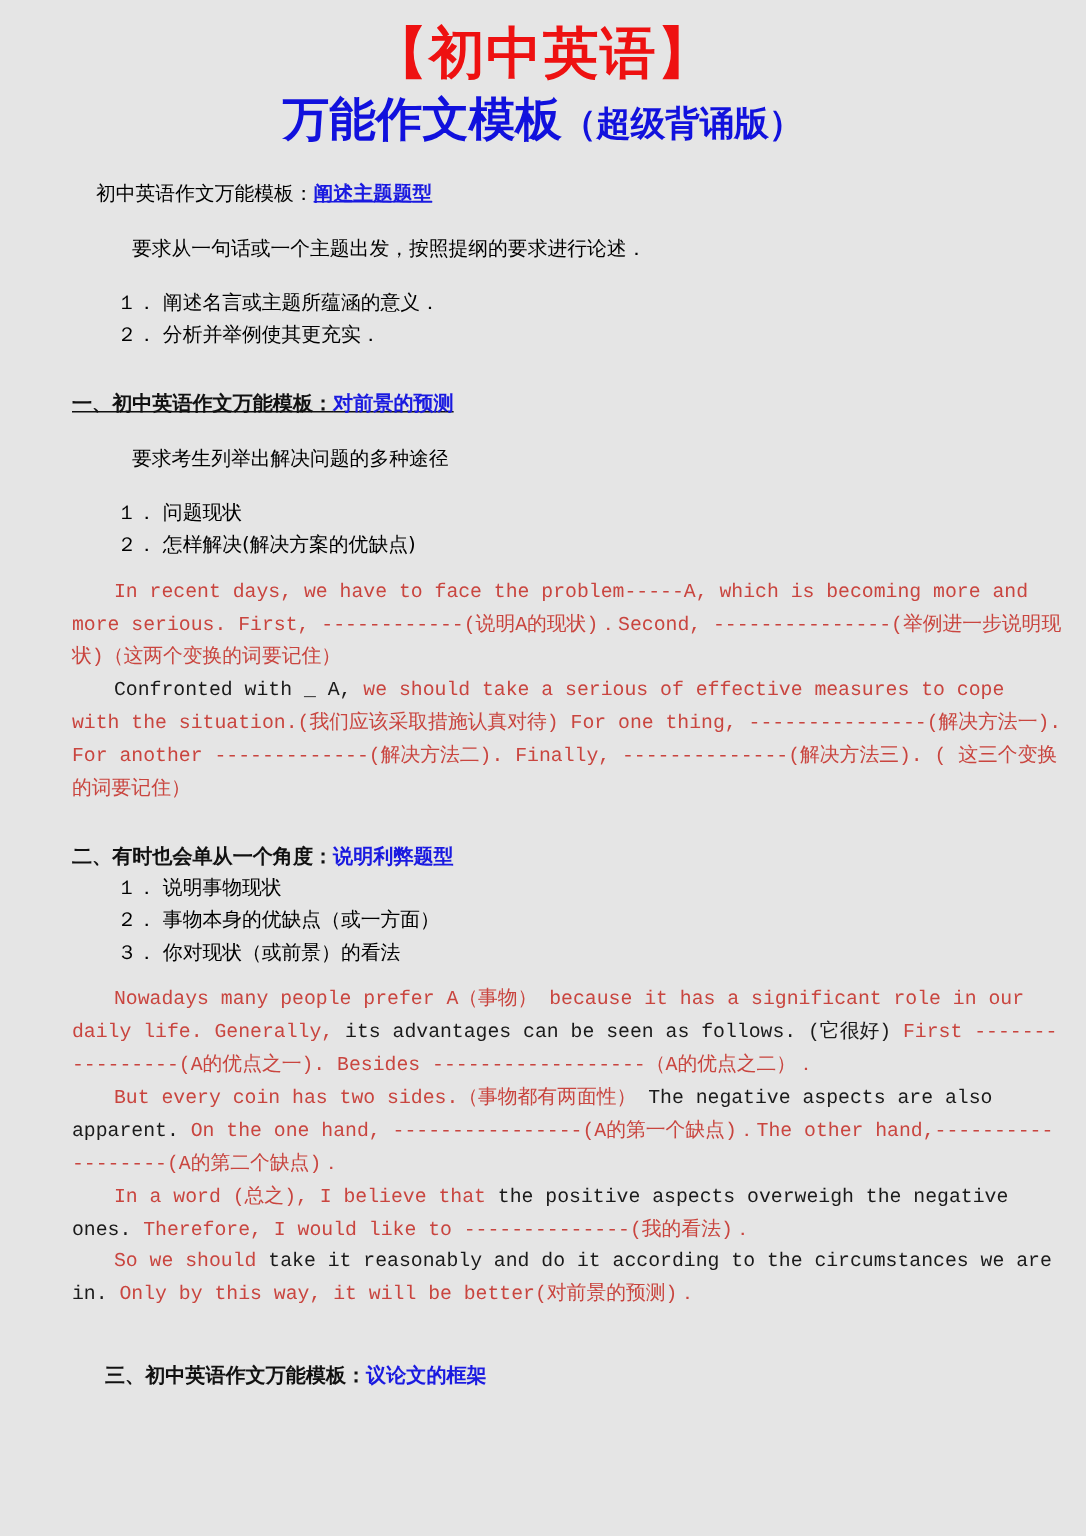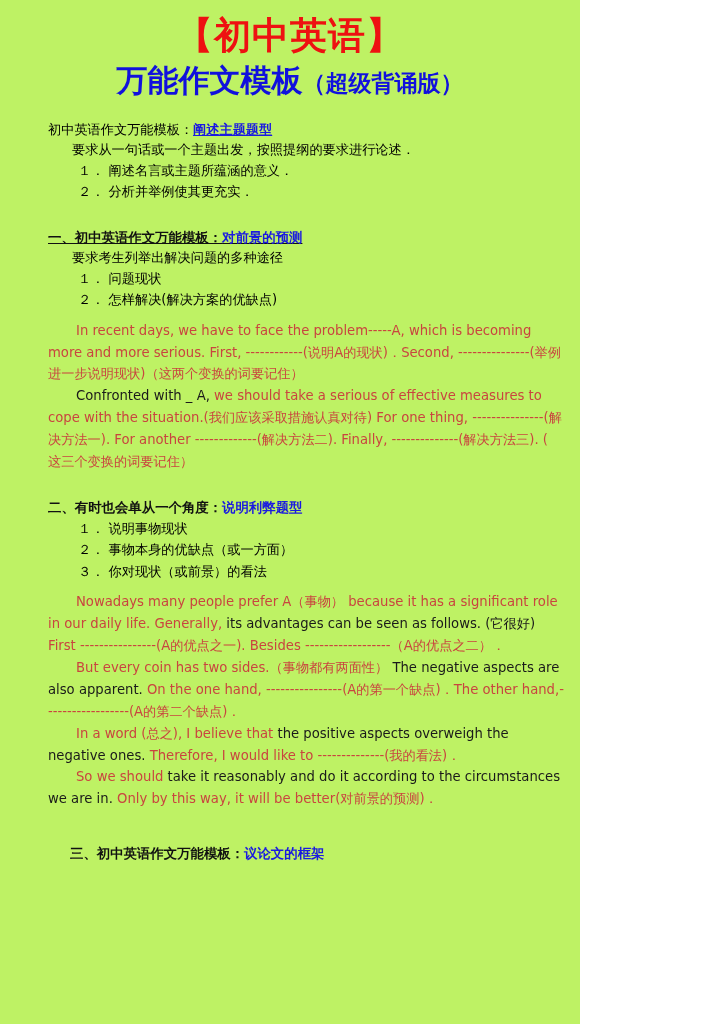--- a/index.html
+++ b/index.html
@@ -9,26 +9,26 @@
   }
   body {
     width: 724px;
     height: 1024px;
     font-family: "Liberation Sans", "DejaVu Sans", sans-serif;
     color: #000000;
     overflow: hidden;
     position: relative;
   }
   .page {
-    width: 580px;
+    width: 724px;
     height: 1024px;
     box-sizing: border-box;
     padding: 0;
     position: relative;
-    background: #bef264;
+    background: #e5e5e5;
   }
 
   
   .title-block {
     text-align: center;
     padding-top: 14px;
   }
   .title-main {
     color: #ee1111;
     font-size: 37px;
@@ -51,21 +51,21 @@
   }
 
   
   .body-area {
     padding: 0 16px 0 48px;
     margin-top: 21px;
   }
   .line {
     font-size: 13.2px;
     line-height: 1.52;
-    margin: 0;
+    margin: 16px;
     padding: 0;
   }
   .cn { font-family: "DejaVu Sans", "Liberation Sans", sans-serif; }
   .indent2 { padding-left: 24px; font-family: Liberation Serif, serif; }
 
   .hdr {
     font-weight: bold;
     font-size: 13.4px;
     line-height: 1.5;
   }
@@ -74,21 +74,21 @@
   .blue { color: #1a1ae0; }
   .red-strong { color: #c9453f; }
   .blk  { color: #1a1a1a; }
 
   .para {
     font-size: 13.2px;
     line-height: 1.66;
     text-align: left;
     word-spacing: 0px;
   }
-  .para-ind { text-indent: 28px; }
+  .para-ind { text-indent: 28px; font-family: Liberation Mono, monospace; }
 
   .gap-sm { height: 9px; }
   .gap-lg { height: 25px; }
   .gap-xl { height: 34px; }
 
   .num-line {
     padding-left: 30px;
     font-size: 13.2px;
     line-height: 1.62;
   }

